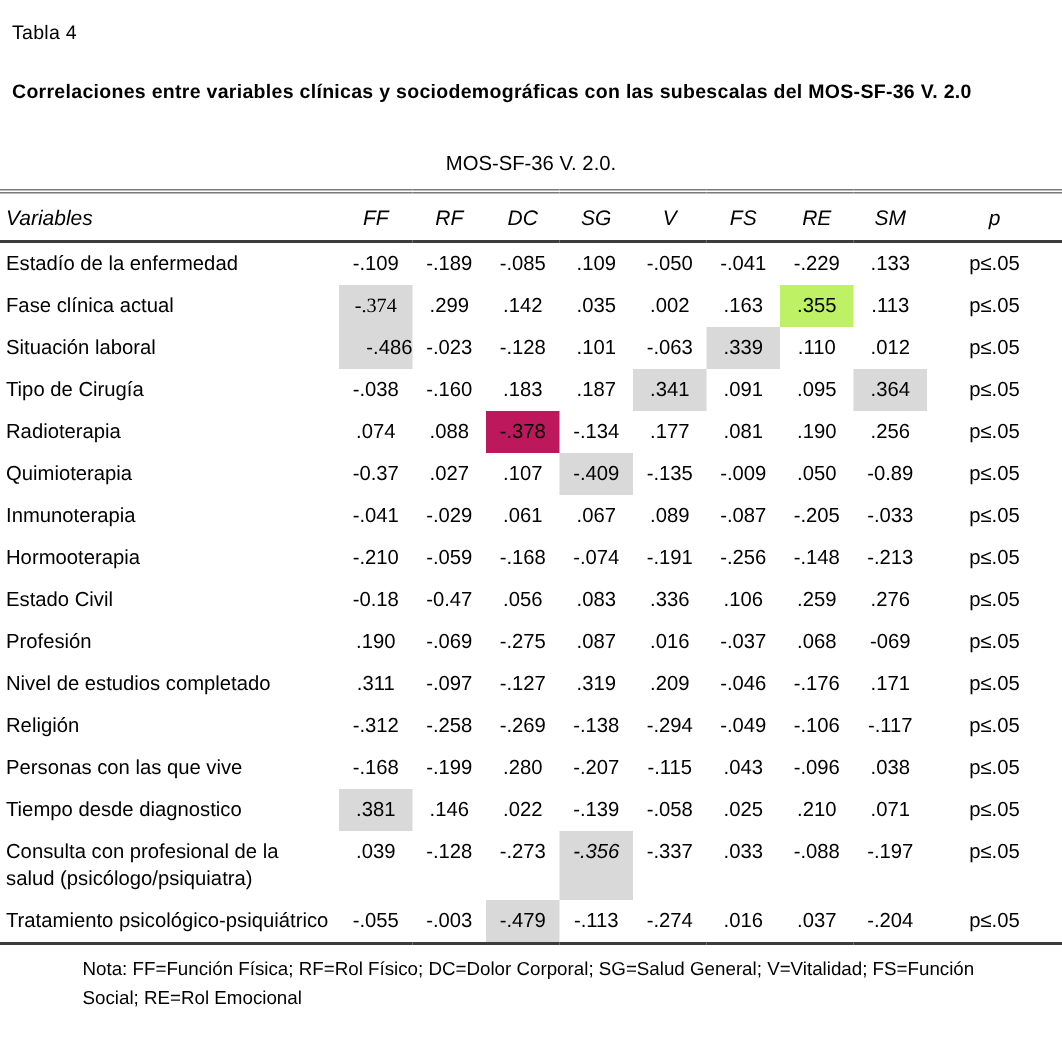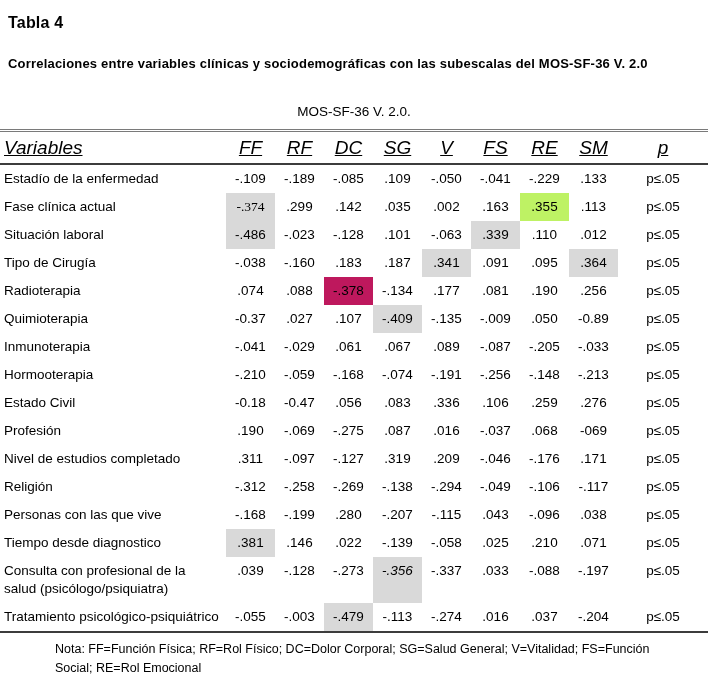--- a/index.html
+++ b/index.html
@@ -6,39 +6,39 @@
   html, body {
     width: 708px; height: 696px;
     background: #ffffff;
     overflow: hidden;
     font-family: "Liberation Sans", sans-serif;
     color: #000;
   }
   .page { position: relative; width: 708px; height: 696px; padding-top: 14px; }
 
   .caption-label {
-    font-weight: bold; font-size: 16px; margin-left: 8px; letter-spacing: .2px;
+    font-weight: normal; font-size: 13px; margin-left: 8px; letter-spacing: .2px;
   }
   .caption-title {
     font-weight: bold; font-size: 13px; margin-left: 8px; margin-top: 24px; letter-spacing: .2px;
   }
   .scale-header {
     text-align: center; font-size: 13.5px; margin-top: 33px;
   }
 
   table.corr-table {
     width: 708px; margin-top: 10px;
     border-collapse: collapse; table-layout: fixed;
     border-top: 3px double #7a7a7a;
     border-bottom: 2px solid #3c3c3c;
   }
   thead tr { border-bottom: 2px solid #3c3c3c; }
   th {
-    font-style: italic; font-weight: normal; font-size: 19px;
-    text-align: center; padding: 8px 0 7px 0; line-height: 16px; text-decoration: underline;
+    font-style: italic; font-weight: normal; font-size: 14px;
+    text-align: center; padding: 8px 0 7px 0; line-height: 16px;
   }
   th.var-head { text-align: left; padding-left: 4px; }
   td {
     font-size: 13.5px; text-align: center;
     vertical-align: top; padding: 5px 0; line-height: 18px;
   }
   td.var-cell { text-align: left; padding-left: 4px; padding-right: 6px; }
 
   .note {
     margin-top: 7px; margin-left: 55px;
@@ -103,21 +103,21 @@
           <td>.142</td>
           <td>.035</td>
           <td>.002</td>
           <td>.163</td>
           <td style="background: #bef264;">.355</td>
           <td>.113</td>
           <td>p≤.05</td>
         </tr>
         <tr>
           <td class="var-cell">Situación laboral</td>
-          <td style="background: rgb(217, 217, 217);">-.486</td>
+          <td style="background: rgb(217, 217, 217); text-align: right;">-.486</td>
           <td>-.023</td>
           <td>-.128</td>
           <td>.101</td>
           <td>-.063</td>
           <td style="background: rgb(217, 217, 217);">.339</td>
           <td>.110</td>
           <td>.012</td>
           <td>p≤.05</td>
         </tr>
         <tr>

